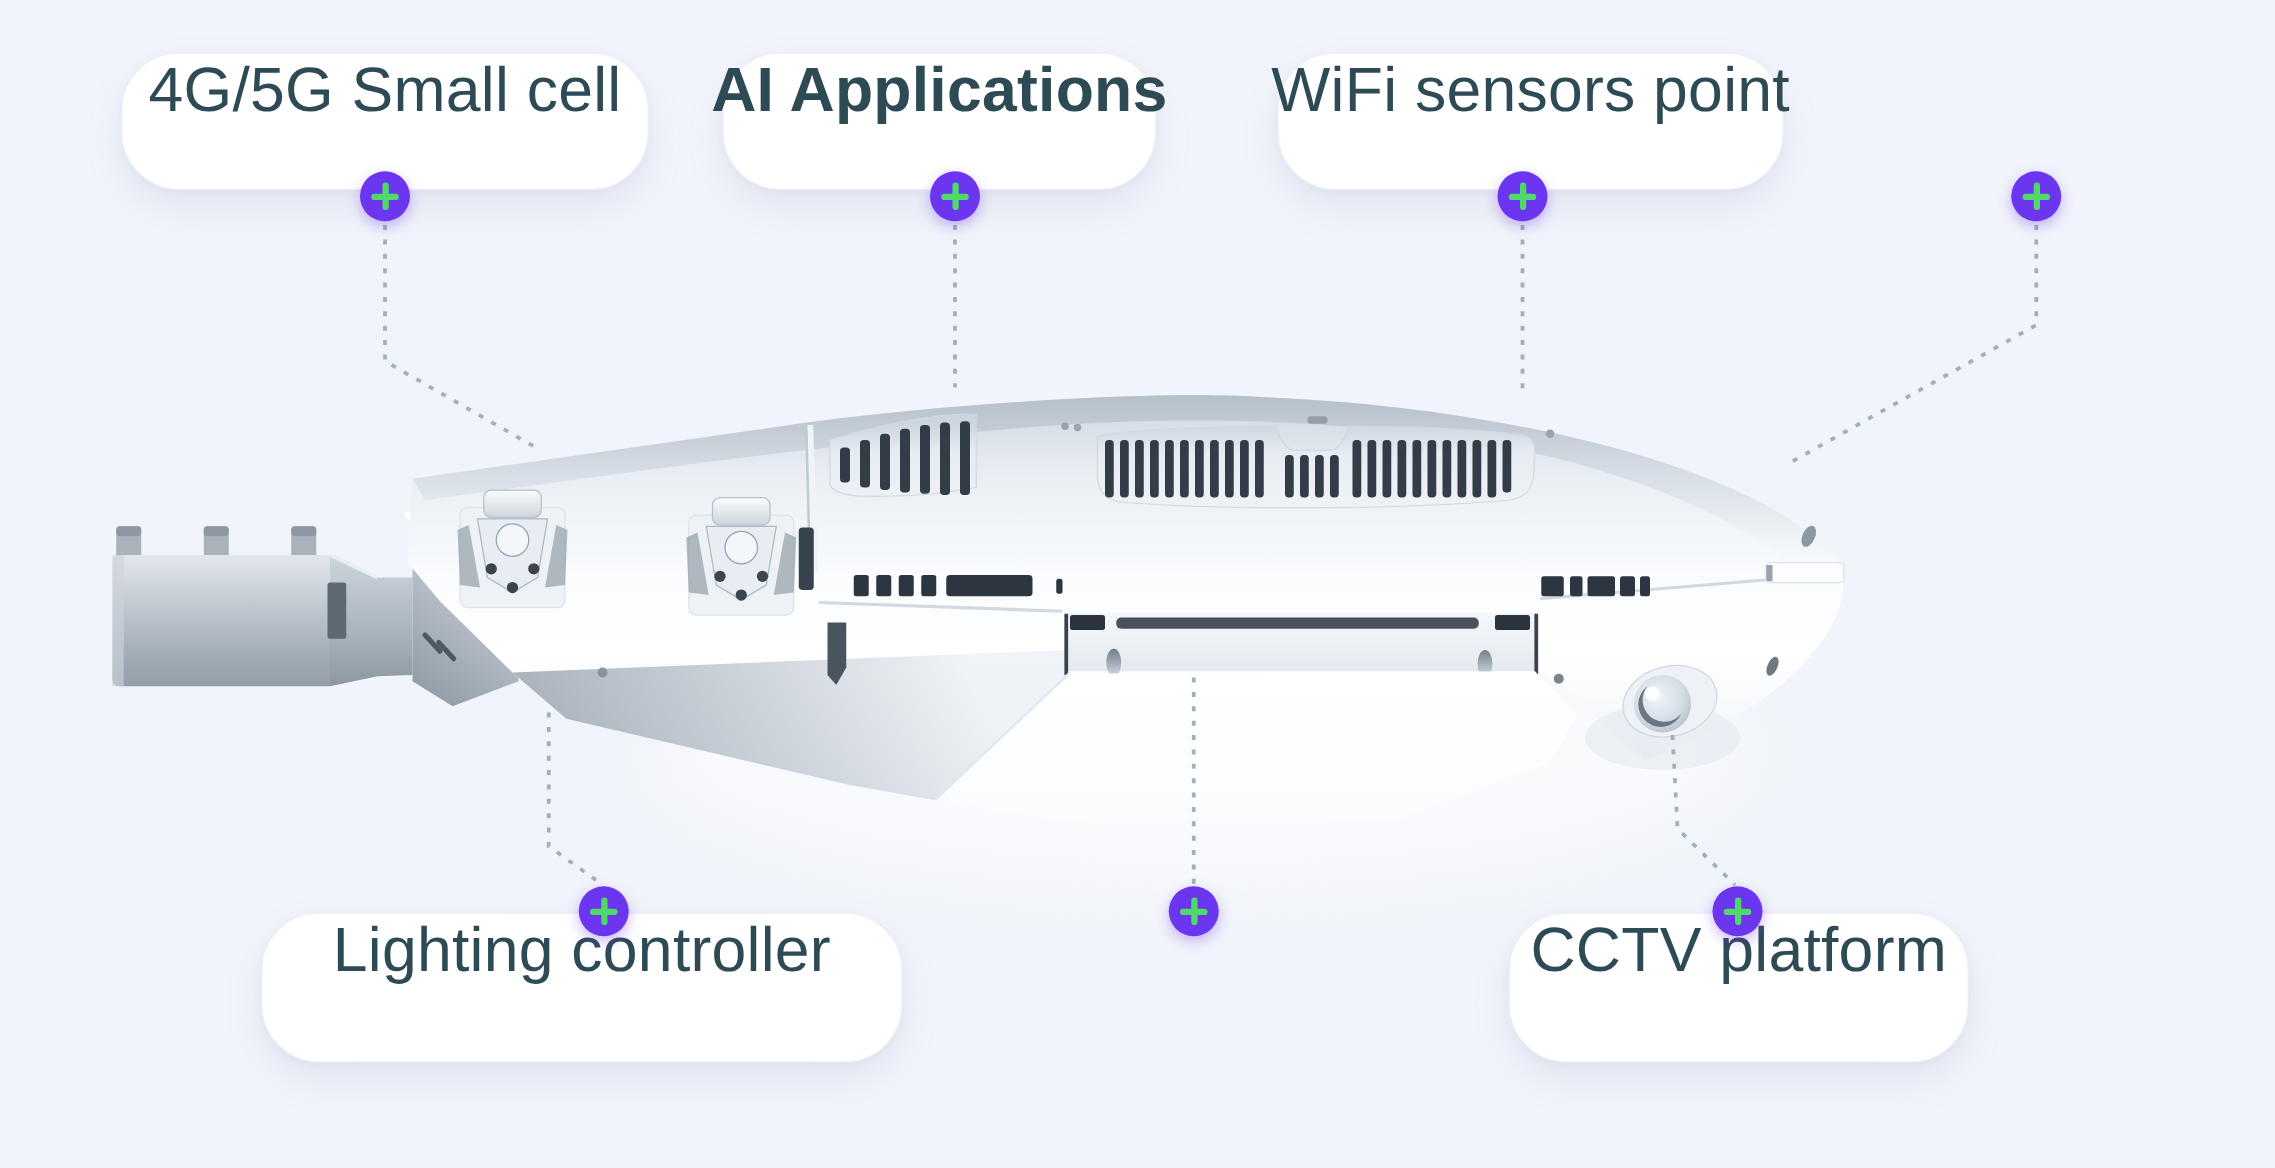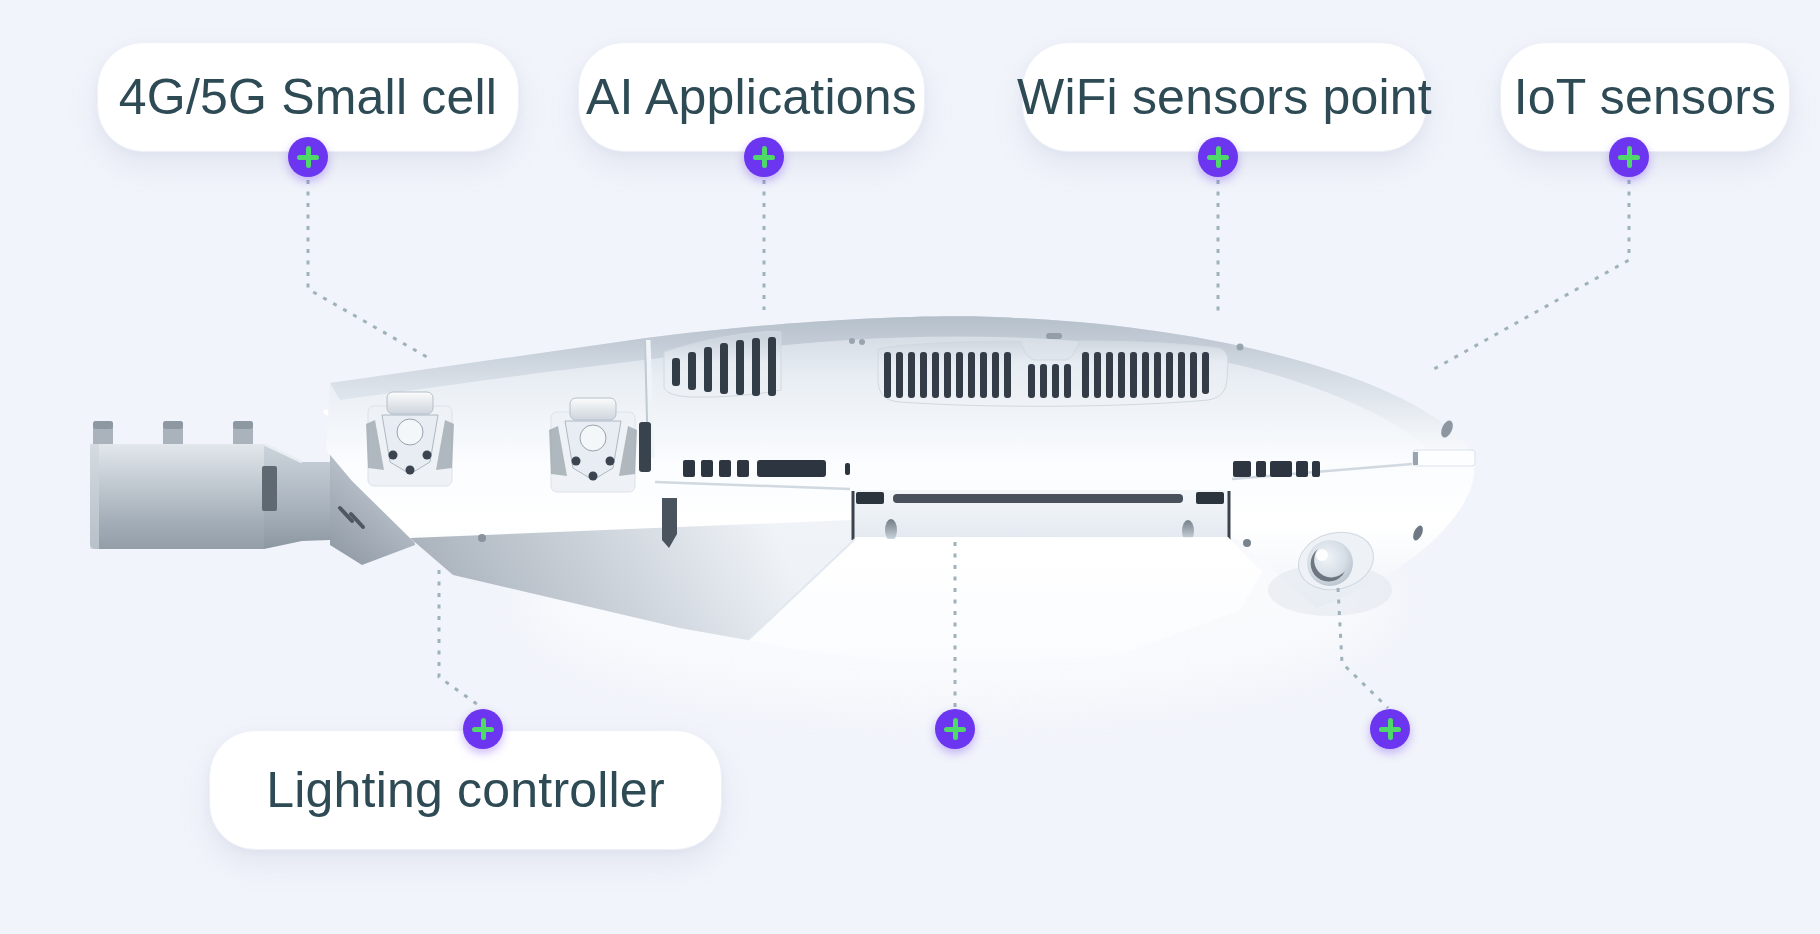--- a/index.html
+++ b/index.html
@@ -4,21 +4,21 @@
 <style>
   html,body{margin:0;padding:0;background:#f1f4fa;}
   .stage{
     position:relative;width:1820px;height:934px;overflow:hidden;
     background:#f1f4fa;font-family:"Liberation Sans","DejaVu Sans",sans-serif;
   }
   .device-svg{position:absolute;left:0;top:0;width:1820px;height:934px;display:block;}
   .pill{
     position:absolute;background:#ffffff;border:1px solid #edf0f8;border-radius:46px;
     box-shadow:0 14px 30px rgba(140,152,188,.14),0 3px 8px rgba(140,152,188,.07);
-    display:flex;align-items:center;justify-content:center;
+    display:flex;justify-content:center;
     color:#2e4b55;font-size:50px;font-weight:500;letter-spacing:.2px;white-space:nowrap;
     z-index:3;
   }
   .plus-btn{
     position:absolute;width:40px;height:40px;border-radius:50%;
     background:#6c35f0;border:none;cursor:pointer;z-index:4;padding:0;
     box-shadow:0 4px 10px rgba(108,53,240,.35);
   }
   .plus-btn .bar{position:absolute;background:#4fd968;border-radius:3px;}
   .plus-btn .bar.h{width:22px;height:5px;left:9px;top:17.5px;}
@@ -270,33 +270,33 @@
       <polyline class="connector" points="1629,180 1629,260 1434,369"></polyline>
       <polyline class="connector" points="439,570 439,677 481,707"></polyline>
       <polyline class="connector" points="955,542 955,708"></polyline>
       <polyline class="connector" points="1338,588 1342,663 1388,708"></polyline>
     </g>
   </svg>
 
   <div class="pill" style="left:97px;top:42px;width:420px;height:108px;">
     <span>4G/5G Small cell</span>
   </div>
-  <div class="pill" style="left:578px;top:42px;width:345px;height:108px;">
+  <div class="pill" style="left:578px;top:42px;width:345px;height:108px;font-weight:bold;">
     <span>AI Applications</span>
   </div>
   <div class="pill" style="left:1022px;top:42px;width:403px;height:108px;">
     <span>WiFi sensors point</span>
   </div>
-  <div class="pill" style="left:1500px;top:42px;width:288px;height:108px;">
-    <span>IoT sensors</span>
-  </div>
 
   <div class="pill" style="left:209px;top:730px;width:511px;height:118px;">
     <span>Lighting controller</span>
   </div>
+  <div class="pill" style="left:1207px;top:730px;width:366px;height:118px;">
+    <span>CCTV platform</span>
+  </div>
 
   <button class="plus-btn" style="left:288px;top:137px;">
     <span class="bar h"></span>
       <span class="bar v"></span>
   </button>
   <button class="plus-btn" style="left:744px;top:137px;">
     <span class="bar h"></span>
       <span class="bar v"></span>
   </button>
   <button class="plus-btn" style="left:1198px;top:137px;">

